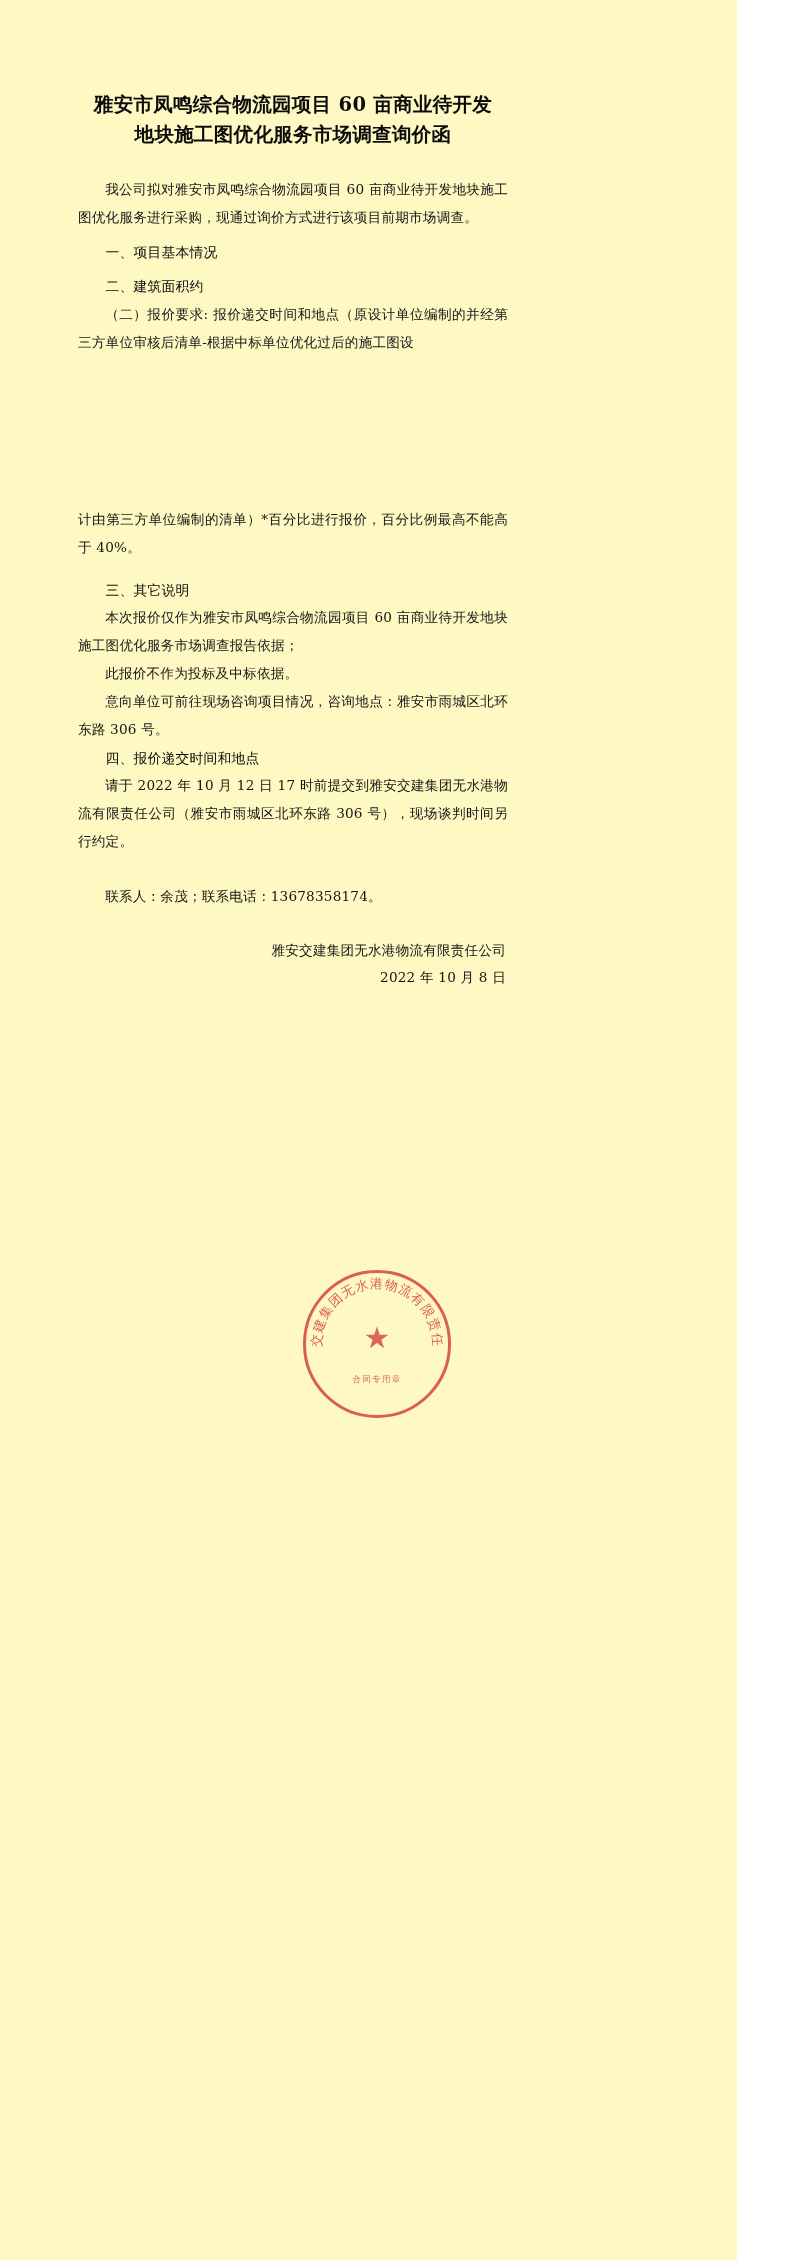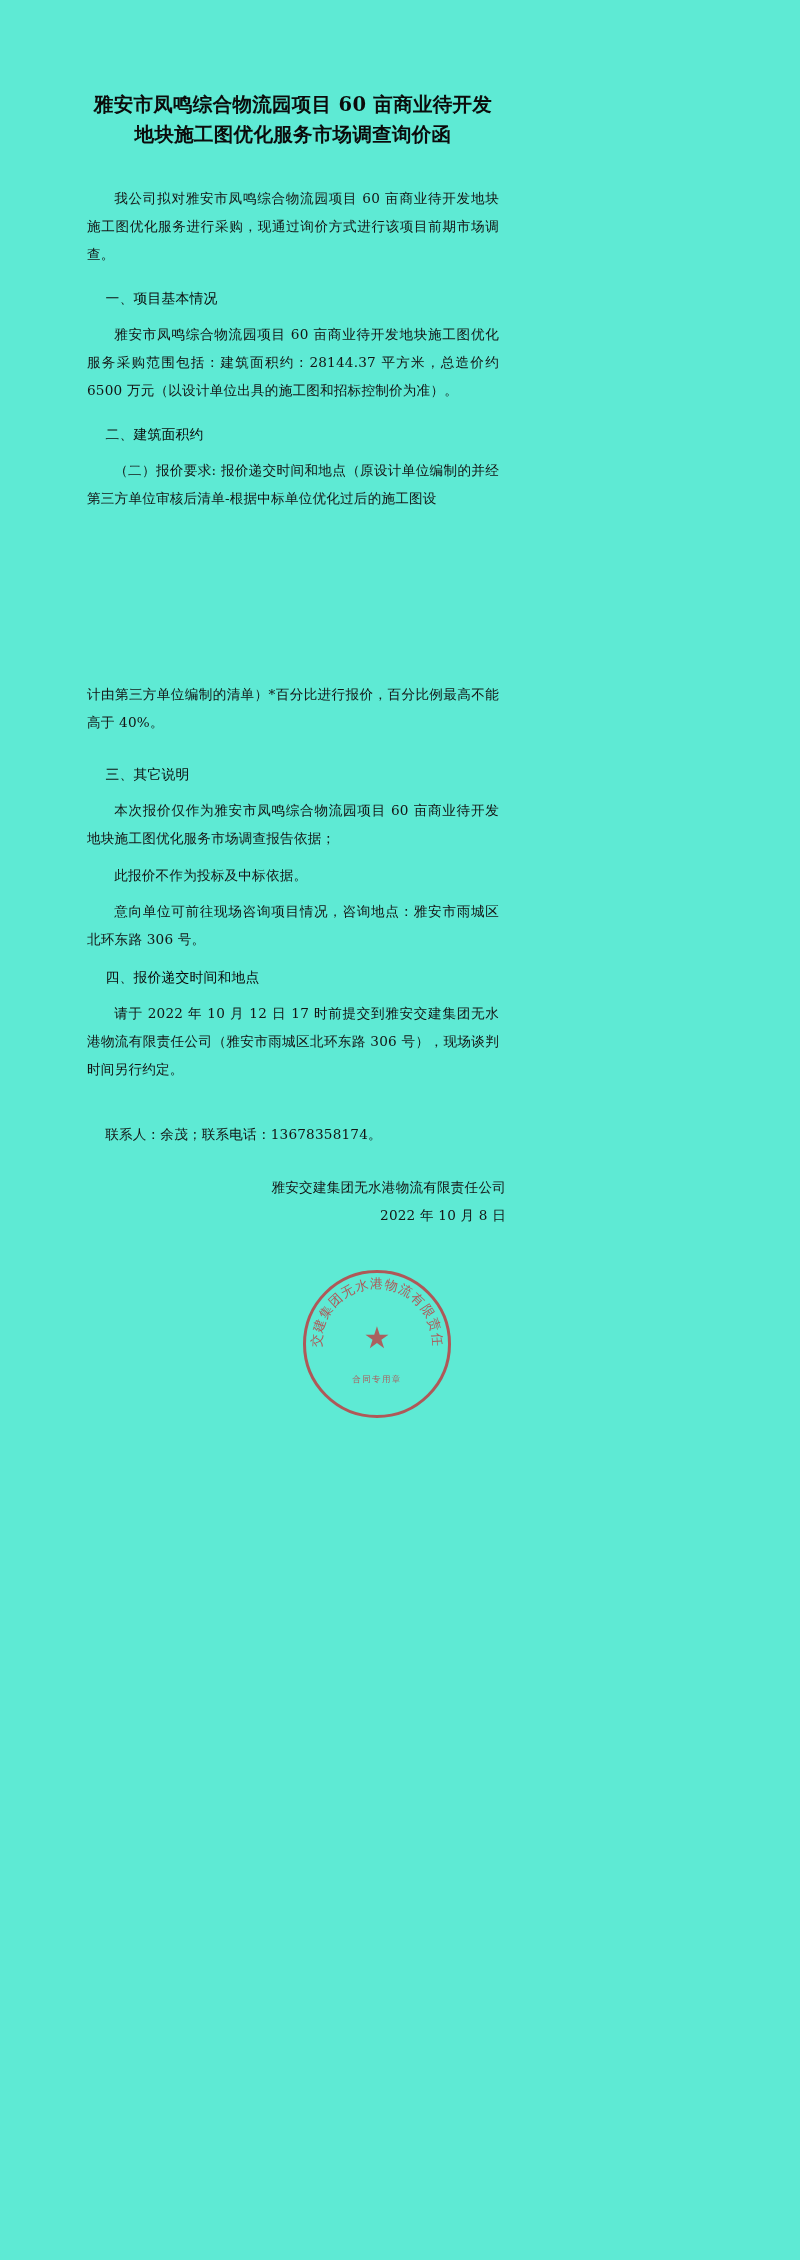--- a/index.html
+++ b/index.html
@@ -11,23 +11,23 @@
     width: 800px;
     height: 2260px;
     position: relative;
     font-family: "DejaVu Serif", "Liberation Serif", serif;
     color: #111111;
   }
   .page {
     position: absolute;
     left: 0;
     top: 0;
-    width: 800px;
+    width: 737px;
     height: 2260px;
-    background: #5eead4;
+    background: #fef9c3;
     overflow: hidden;
   }
   .doc-body {
     position: absolute;
     left: 78px;
     top: 0;
     width: 430px;
   }
   .doc-title {
     margin-top: 90px;
@@ -35,21 +35,21 @@
     font-size: 19.5px;
     font-weight: bold;
     line-height: 1.55;
     letter-spacing: 0.3px;
     color: #0b0b0b;
   }
   .title-line {
     display: block;
   }
   p.para {
-    margin: 9px;
+    margin: 0;
     font-size: 13.6px;
     line-height: 2.05;
     text-align: justify;
     text-justify: inter-ideograph;
     letter-spacing: 0.2px;
     color: #141414;
   }
   p.indent {
     text-indent: 2em;
   }
@@ -145,21 +145,20 @@
       <span class="title-line">地块施工图优化服务市场调查询价函</span>
     </div>
 
     <div class="gap-lg"></div>
 
     <p class="para indent">我公司拟对雅安市凤鸣综合物流园项目 60 亩商业待开发地块施工图优化服务进行采购，现通过询价方式进行该项目前期市场调查。</p>
 
     <div class="gap-sm"></div>
 
     <p class="section-head">一、项目基本情况</p>
-    <p class="para indent">雅安市凤鸣综合物流园项目 60 亩商业待开发地块施工图优化服务采购范围包括：建筑面积约：28144.37 平方米，总造价约 6500 万元（以设计单位出具的施工图和招标控制价为准）。</p>
 
     <div class="gap-sm"></div>
 
     <p class="section-head">二、建筑面积约</p>
     <p class="para indent">（二）报价要求: 报价递交时间和地点（原设计单位编制的并经第三方单位审核后清单-根据中标单位优化过后的施工图设</p>
 
     <div class="page-break"></div>
 
     <p class="para">计由第三方单位编制的清单）*百分比进行报价，百分比例最高不能高于 40%。</p>
 

